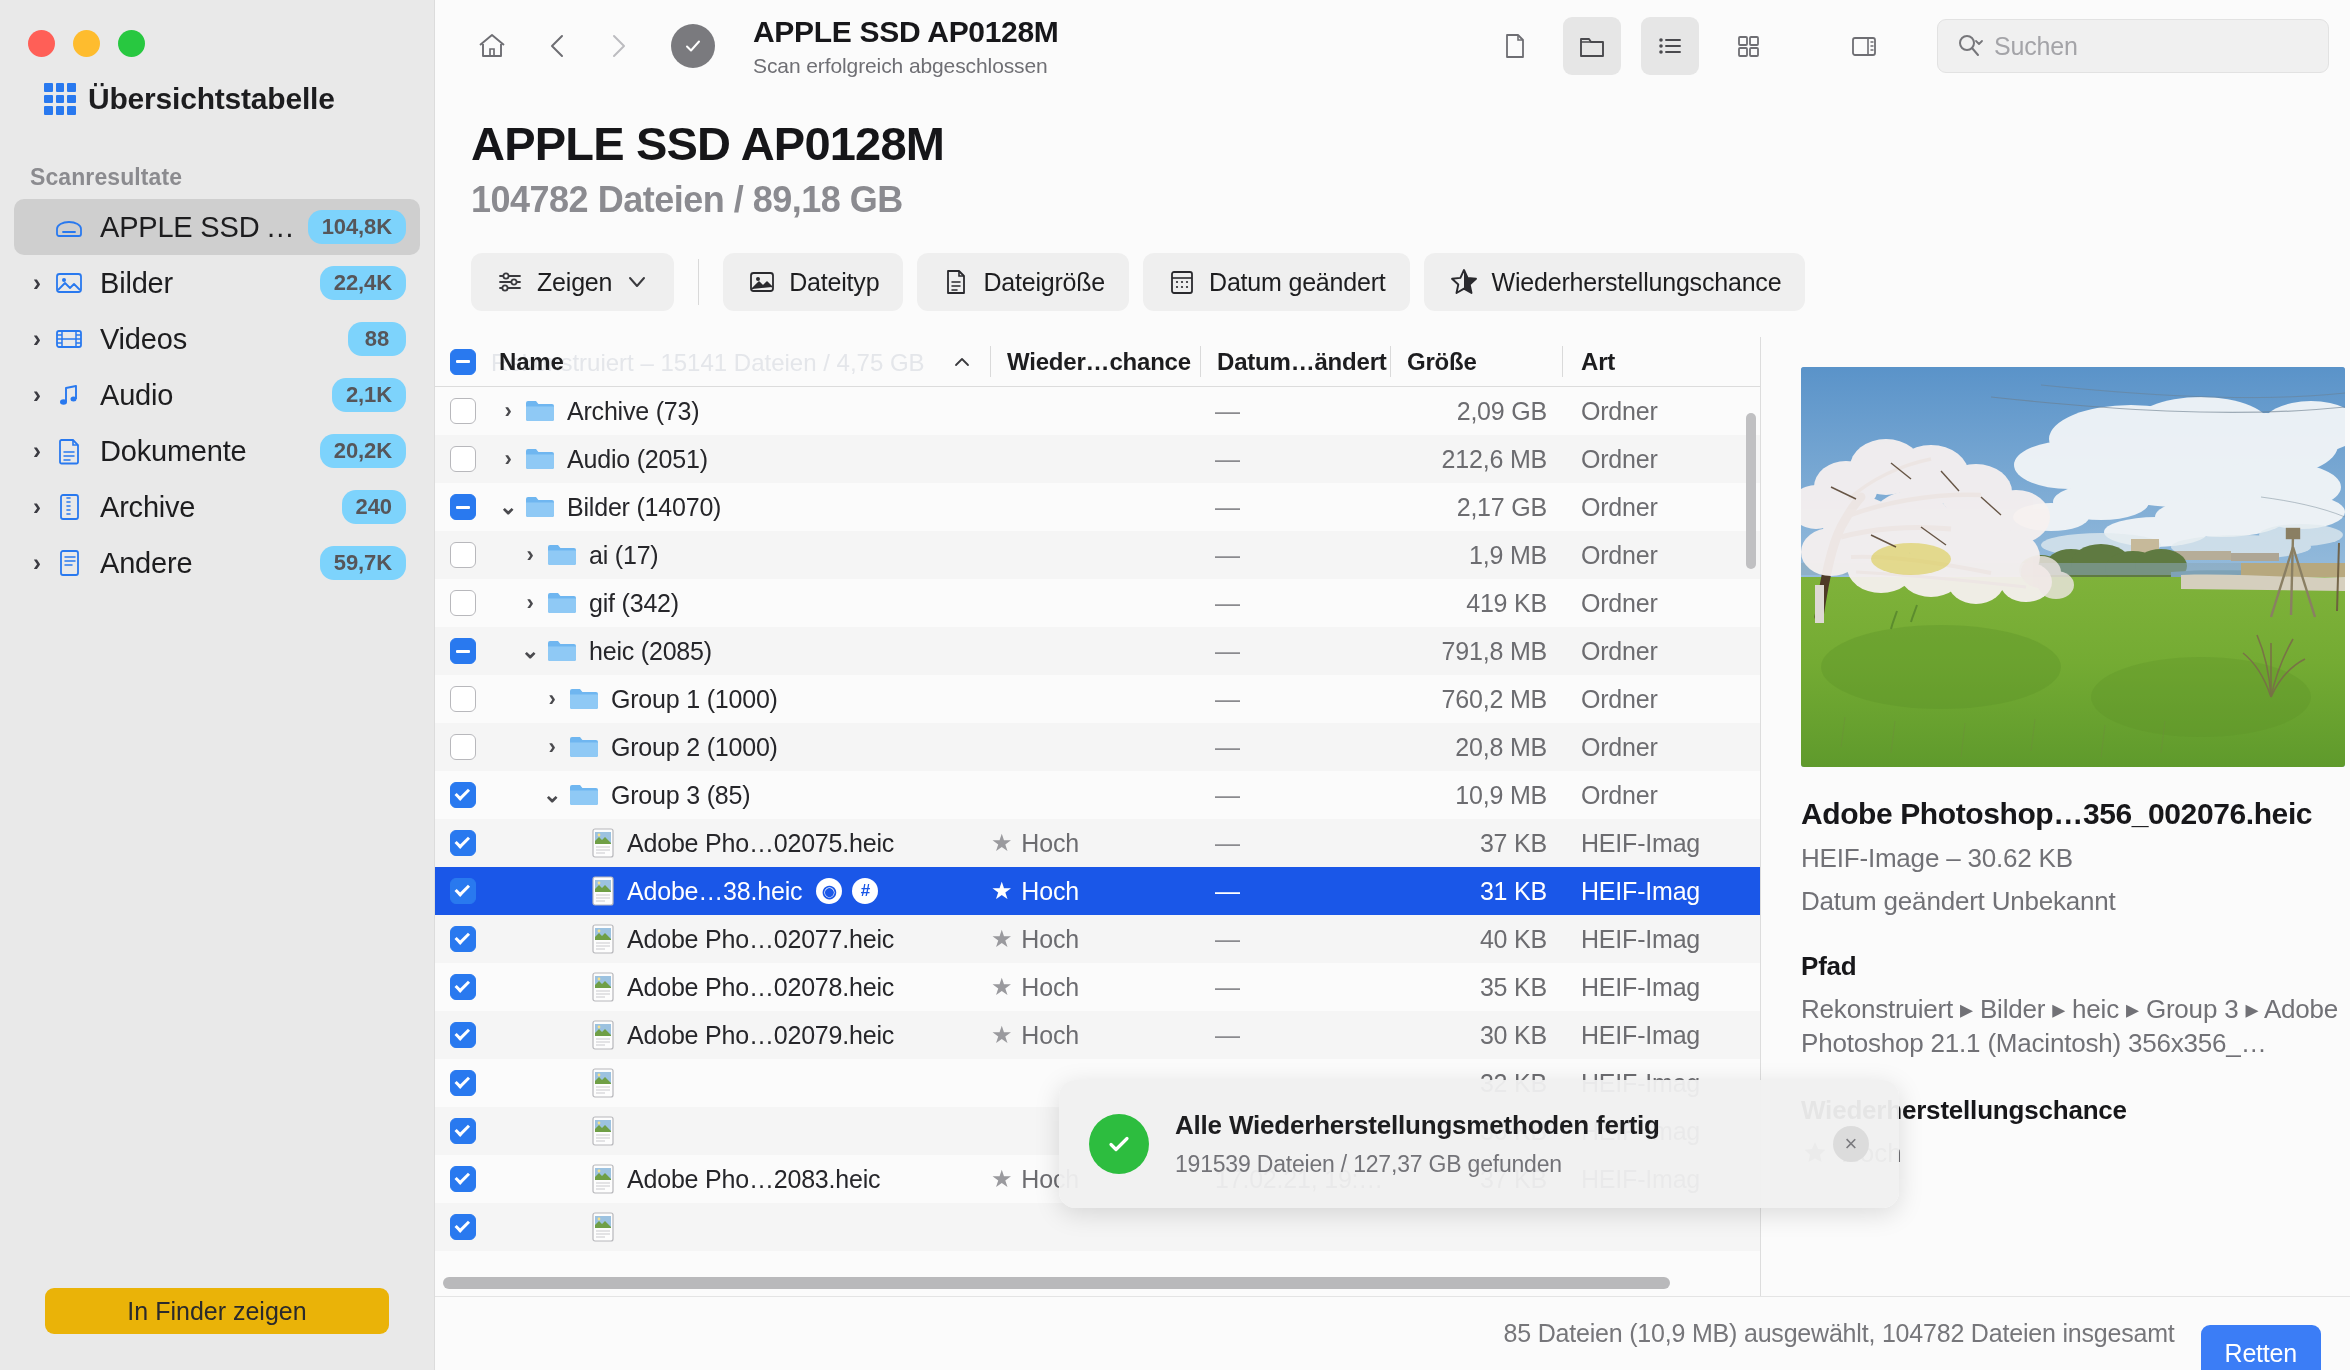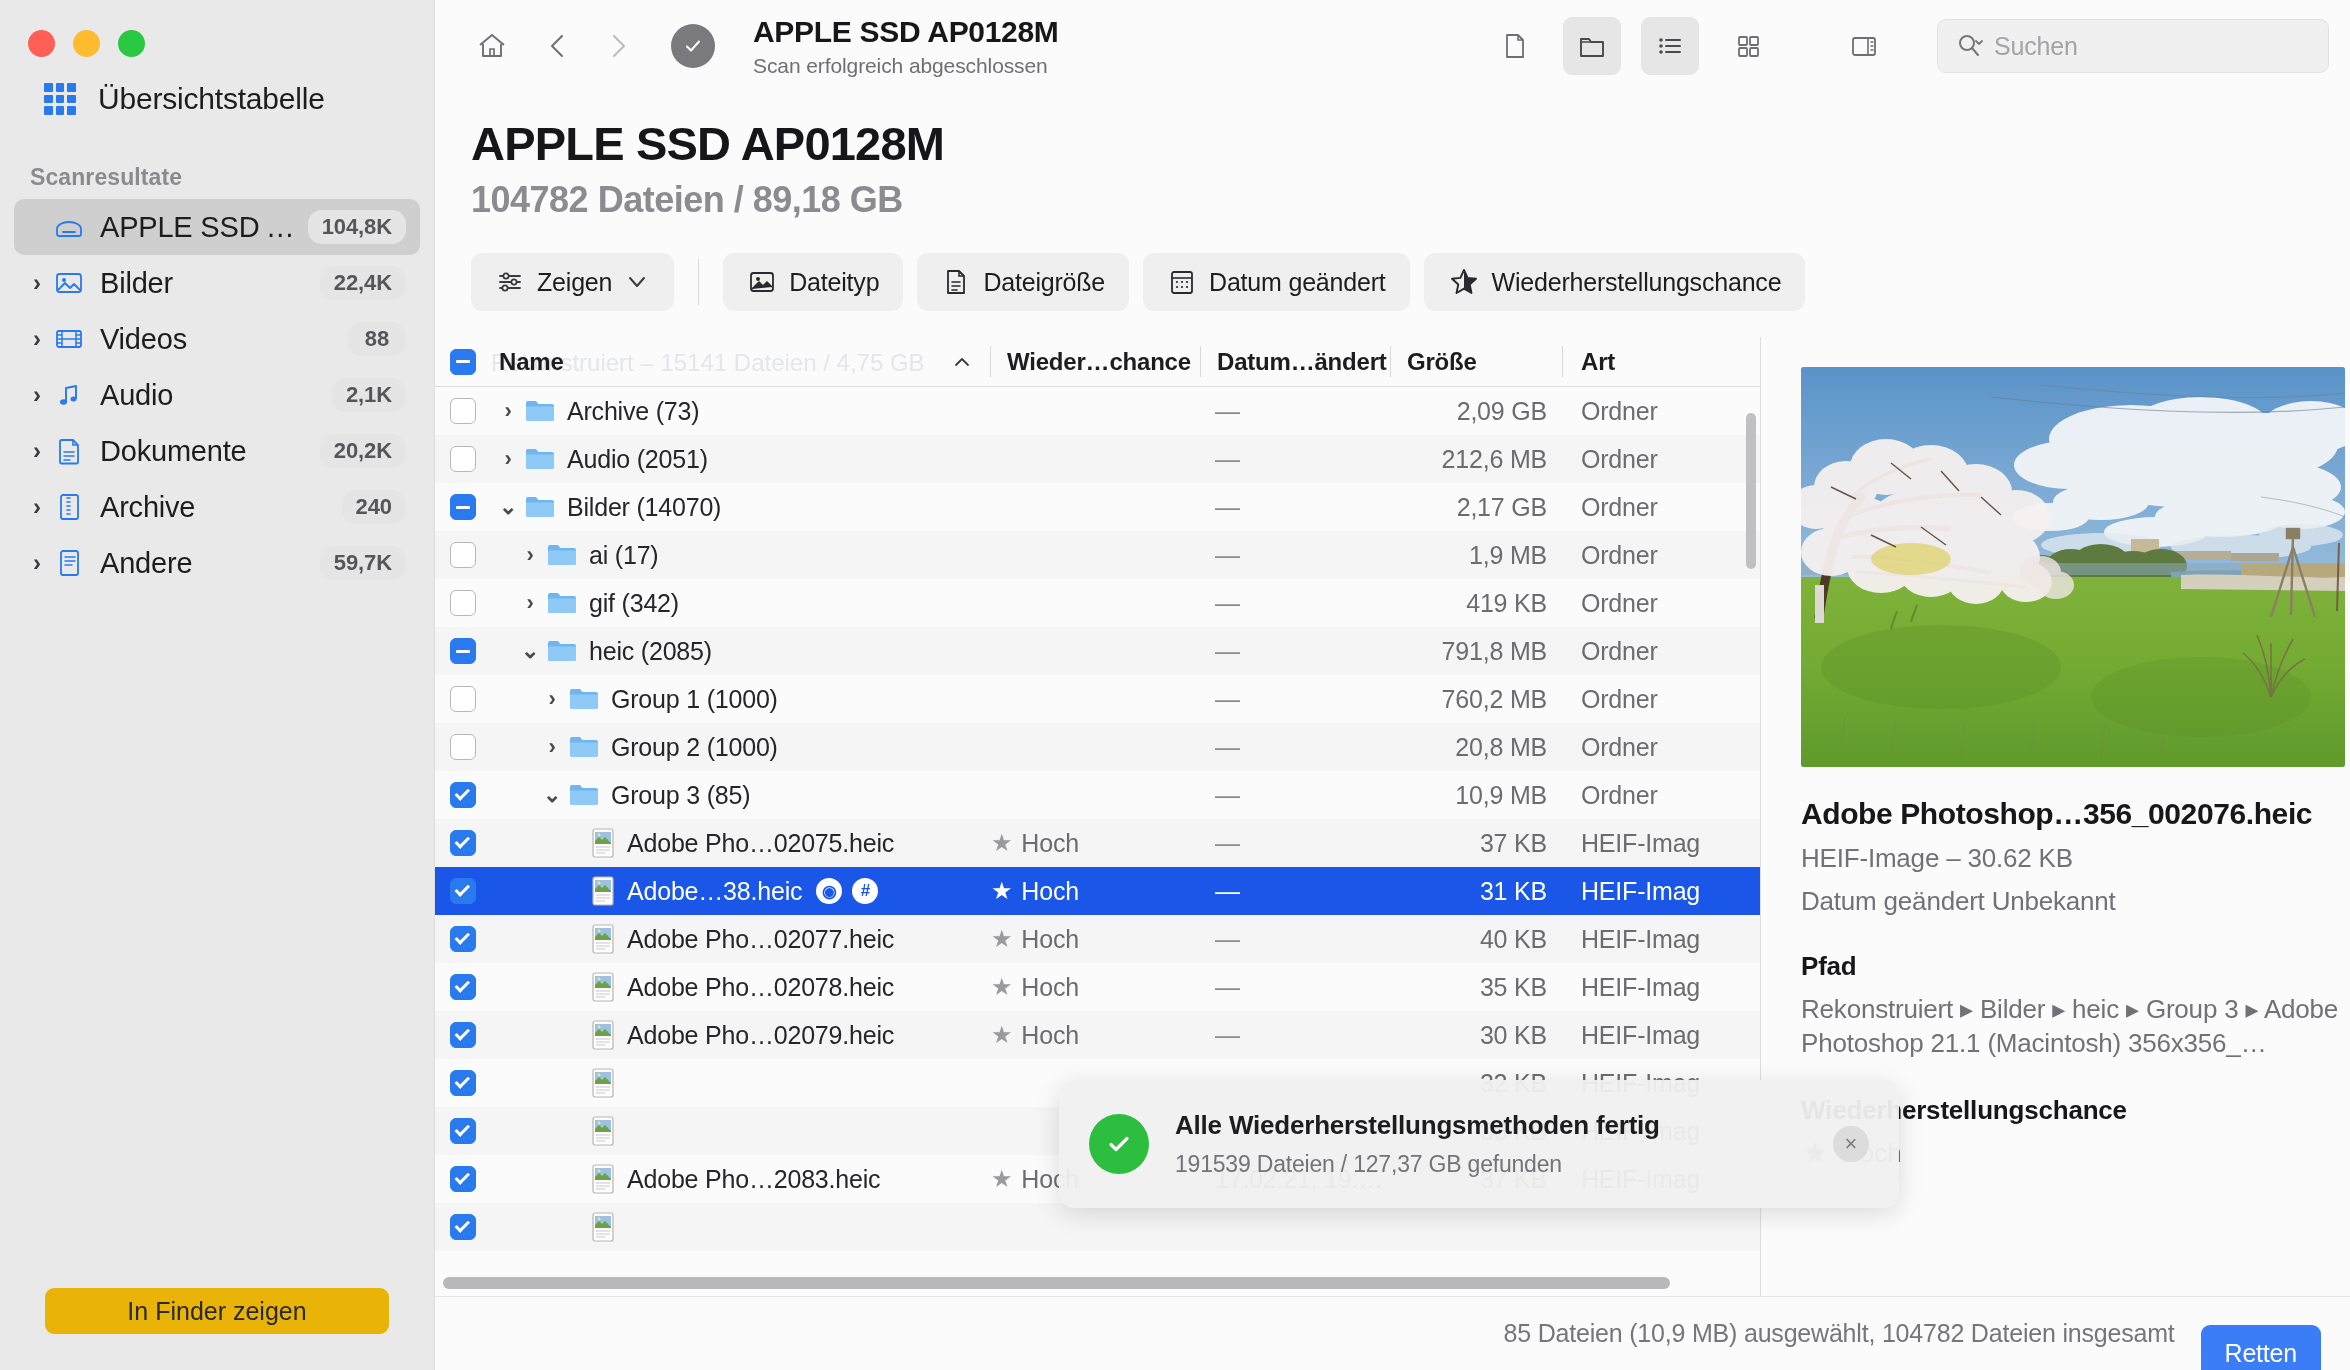--- a/index.html
+++ b/index.html
@@ -28,23 +28,24 @@
     display: flex; gap: 18px;
     padding: 30px 0 0 28px;
     height: 68px;
   }
   .light { width: 27px; height: 27px; border-radius: 50%; }
   .light.red { background: #ff5f57; }
   .light.yellow { background: #febc2e; }
   .light.green { background: #28c840; }
 
   .overview-row {
-    display: flex; align-items: center; gap: 22px;
+    display: flex; align-items: center; gap: 12px;
     padding: 14px 0 14px 44px;
     cursor: default;
+    font-weight: bold;
   }
   .overview-label { font-size: 30px; color: #1d1d1f; letter-spacing: -0.2px;}
 
   .grid-icon { width: 32px; height: 32px; display:grid;
     grid-template-columns: repeat(3, 1fr); grid-template-rows: repeat(3,1fr);
     gap: 3px; }
   .grid-icon i { background: #2979ef; border-radius: 1px; display:block; }
 
   .section-title {
     font-size: 23px; color: #8b8b8f; font-weight: 600;
@@ -64,21 +65,21 @@
     text-align: center; line-height: 1;
     font-weight: 600;
   }
   .nav-icon { width: 34px; height: 34px; flex-shrink: 0; margin-right: 14px; }
   .nav-label {
     font-size: 29px; color: #1d1d1f; flex: 1;
     white-space: nowrap; overflow: hidden; text-overflow: ellipsis;
     letter-spacing: -0.2px;
   }
   .badge {
-    background: #e5e5e5; color: #56565a;
+    background: #7dd3fc; color: #56565a;
     border-radius: 14px; font-size: 22px; font-weight: 600;
     padding: 4px 14px; min-width: 58px; text-align: center;
     letter-spacing: -0.1px;
   }
   .sidebar-footer {
     margin-top: auto; padding: 0 0 36px 0;
     display: flex; justify-content: center;
   }
   .finder-btn {
     width: 344px; height: 46px;

